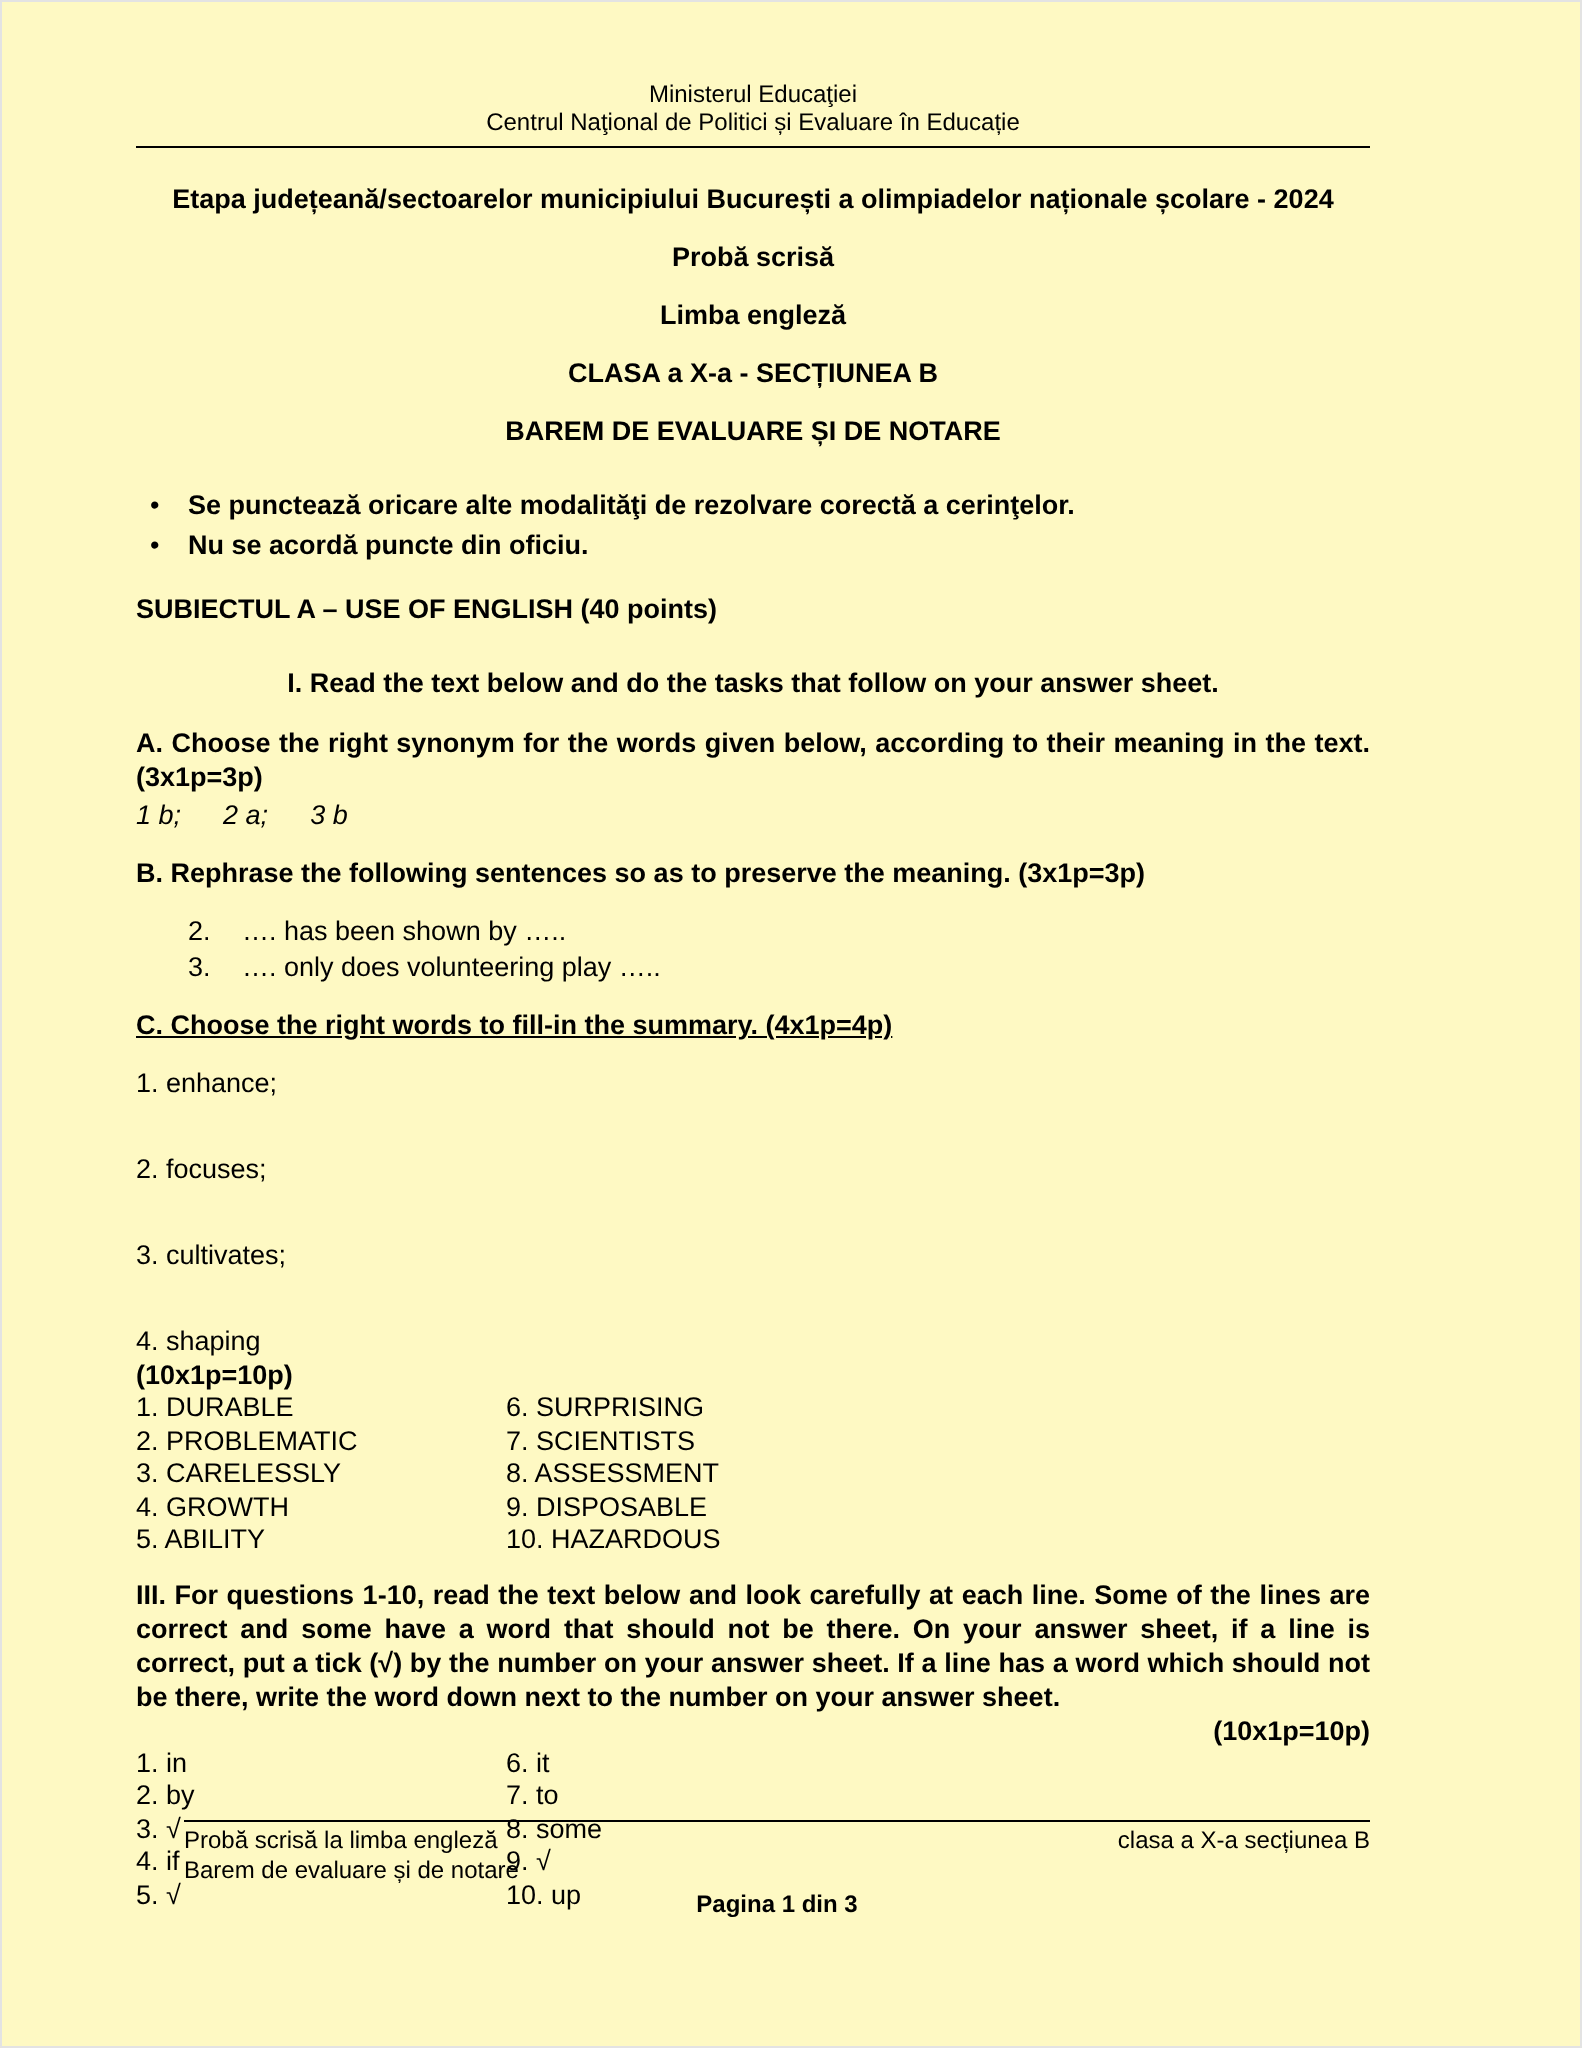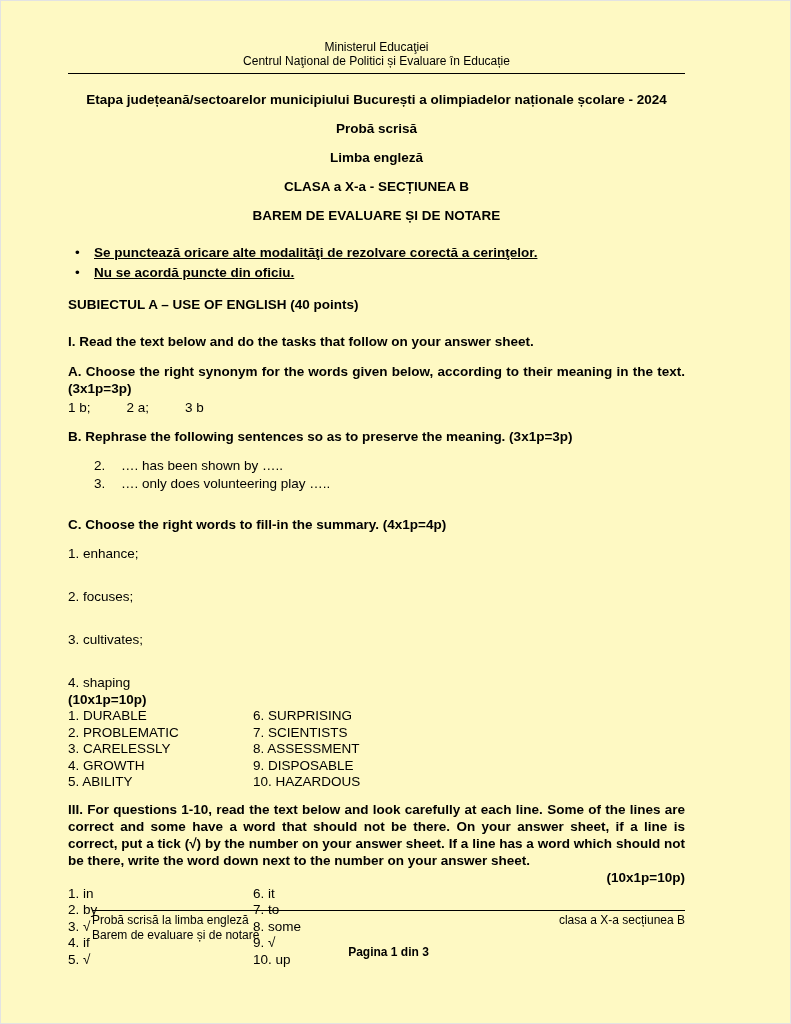--- a/index.html
+++ b/index.html
@@ -34,43 +34,43 @@
   .t-line {
     font-weight: bold;
     text-align: center;
   }
   .t-line + .t-line { margin-top: 12px; }
 
   .notes { margin-top: 20px; }
   .note-row { display: flex; }
   .note-row + .note-row { margin-top: 3px; }
   .bullet { width: 26px; padding-left: 7px; flex: 0 0 26px; }
-  .note-text { font-weight: bold; text-decoration: underline; }
+  .note-text { font-weight: bold; }
 
   .h { font-weight: bold; }
   .just { text-align: justify; }
 
   .subj-heading { margin-top: 15px; }
-  .task-i-heading { margin-top: 20px; }
+  .task-i-heading { margin-top: 20px; text-align: center; }
   .part-a-heading { margin-top: 13px; }
   .a-answers { margin-top: 2px; }
   .part-b-heading { margin-top: 12px; }
   .num-list { margin-top: 12px; }
   .num-item { padding-left: 26px; }
   .num-item + .num-item { margin-top: 1px; }
   .num { display: inline-block; width: 27px; }
-  .part-c-heading { margin-top: 24px; }
+  .part-c-heading { margin-top: 12px; text-decoration: underline; }
   .c-answers { margin-top: 12px; flex-direction: column; }
   .task-ii-heading { margin-top: 12px; }
   .points-left { margin-top: 0; }
   .points-right { margin-top: 0; text-align: right; }
   .task-iii-heading { margin-top: 10px; }
 
   .inline-answers { display: flex; }
-  .a-answers { gap: 36px; }
+  .a-answers { gap: 21px; font-style: italic; }
   .c-answers { gap: 26px; }
 
   .two-col { line-height: 16.5px; }
   .two-col .row { display: flex; }
   .col-l { display: inline-block; width: 185px; flex: 0 0 185px; }
 
   .doc-footer {
     position: absolute;
     left: 92px;
     right: 106px;

